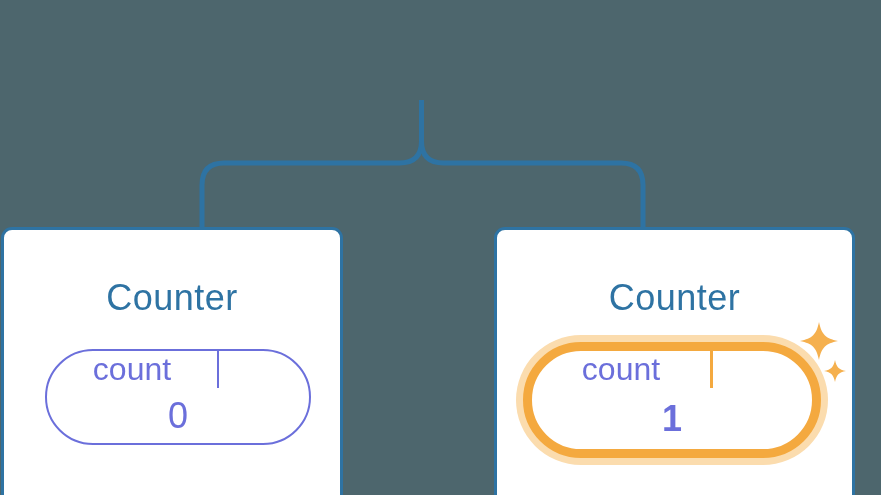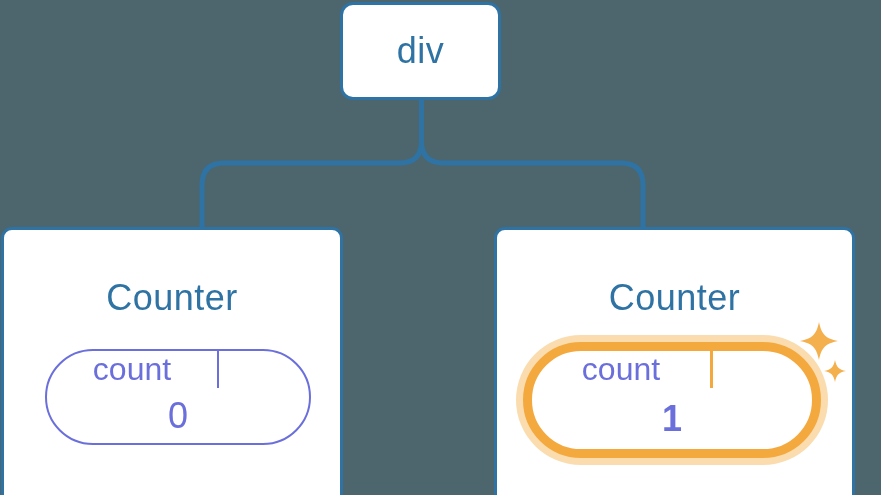--- a/index.html
+++ b/index.html
@@ -87,23 +87,20 @@
 </head>
 <body>
 
 <div class="canvas">
 
   <svg class="connector" width="881" height="495" viewBox="0 0 881 495">
     <path d="M421.5 100 L421.5 141 Q421.5 163 399.5 163 L224 163 Q202 163 202 185 L202 228" fill="none" stroke="#2E73A3" stroke-width="5"></path>
     <path d="M421.5 100 L421.5 141 Q421.5 163 443.5 163 L621 163 Q643 163 643 185 L643 228" fill="none" stroke="#2E73A3" stroke-width="5"></path>
   </svg>
 
-  <div class="root-node">
-    <span class="node-label">div</span>
-  </div>
 
   <div class="card card-left">
     <div class="card-title">Counter</div>
     <div class="pill pill-plain">
       <div class="pill-key">count</div>
       <div class="pill-value">0</div>
     </div>
   </div>
 
   <div class="card card-right">

